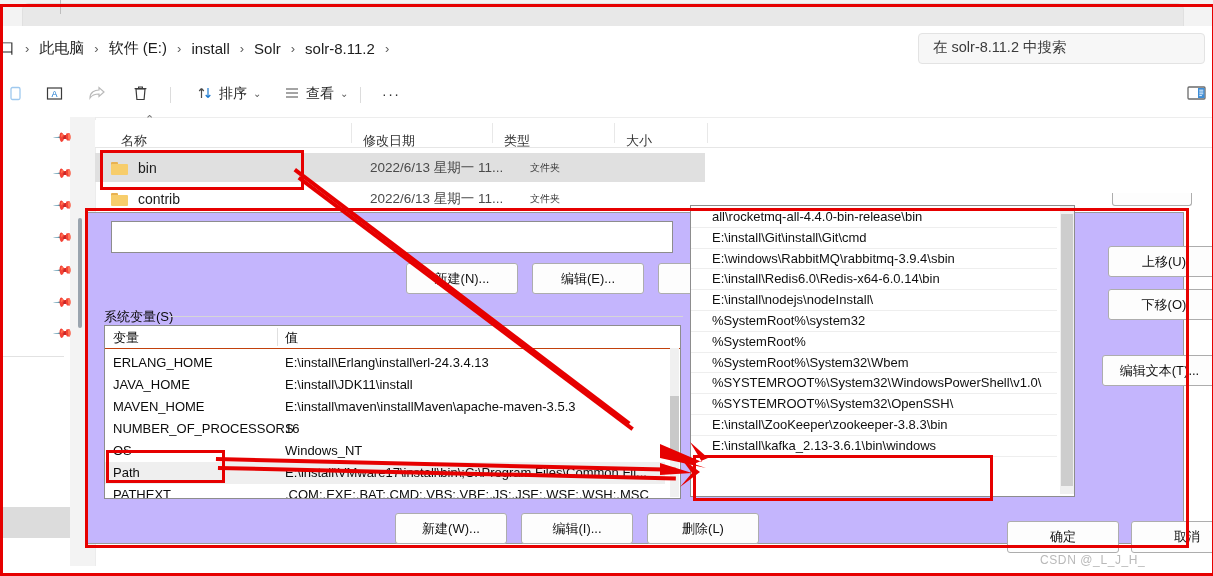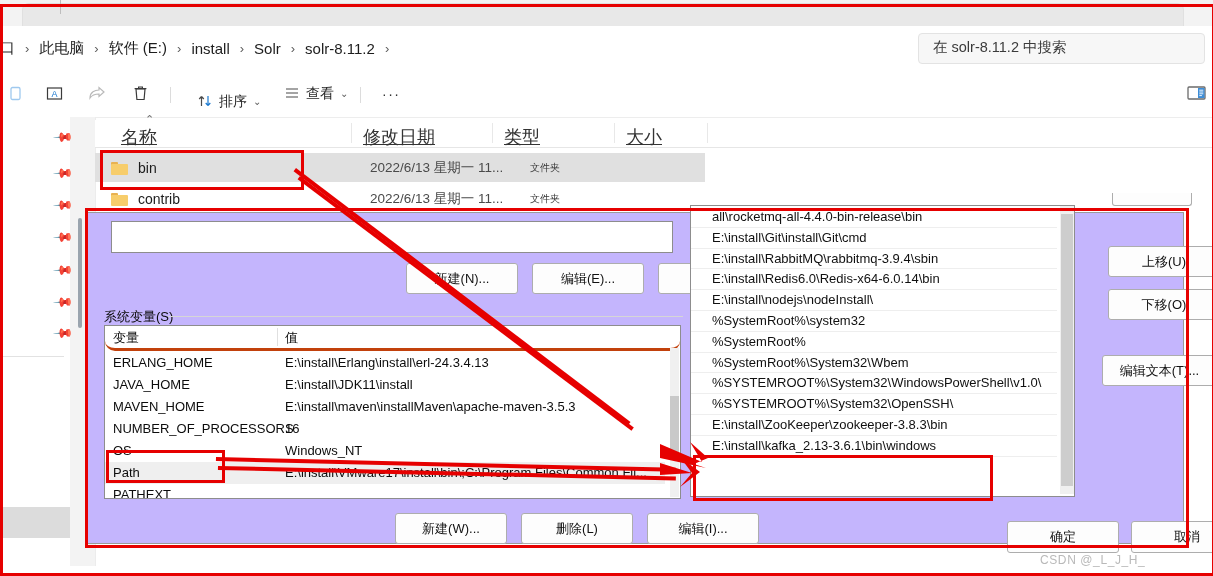--- a/index.html
+++ b/index.html
@@ -29,21 +29,21 @@
   .toolbar{position:absolute;left:0;top:70px;width:1213px;height:47px;background:#ffffff;
            border-bottom:1px solid #ededed;}
   .tbitem{position:absolute;top:10px;height:28px;display:flex;align-items:center;gap:6px;
           padding:0 7px;border-radius:4px;color:#262626;font-size:14px;}
   .tbdiv{position:absolute;top:17px;width:1px;height:16px;background:#dcdcdc;}
   .ic{display:inline-block;line-height:1;}
 
   
   .colhdr{position:absolute;left:95px;top:120px;width:1118px;height:27px;
           border-bottom:1px solid #e6e6e6;background:#fff;}
-  .colhdr .cell{position:absolute;top:5px;font-size:18px;color:#333;text-decoration:underline;}
+  .colhdr .cell{position:absolute;top:12px;font-size:13px;color:#333;}
   .colsepv{position:absolute;top:3px;width:1px;height:20px;background:#e8e8e8;}
   .sortcaret{position:absolute;left:145px;top:113px;font-size:11px;color:#707070;}
 
   
   .frow{position:absolute;left:95px;width:610px;height:29px;display:flex;align-items:center;
         font-size:14px;color:#1c1c1c;}
   .frow.sel{background:#e0e0e0;}
   .folder-ic{width:17px;height:14px;margin-left:16px;margin-right:10px;position:relative;flex:none;}
   .folder-ic:before{content:"";position:absolute;left:0;top:1px;width:7px;height:3px;
         background:#e8b251;border-radius:1px 1px 0 0;}
@@ -74,21 +74,21 @@
   .winbtn{min-width:90px;height:29px;background:#fdfdfd;border:1px solid #adadad;border-radius:3px;
           font-size:13px;color:#111;display:flex;align-items:center;justify-content:center;
           font-family:"Liberation Sans","DejaVu Sans",sans-serif;padding:0 10px;white-space:nowrap;}
 
   .grouplbl{position:absolute;left:18px;top:95px;font-size:13px;color:#0b0b0b;}
   .groupline{position:absolute;left:82px;top:103px;width:515px;height:1px;background:#d6d6d6;}
 
   .sysgrid{position:absolute;left:18px;top:112px;width:575px;height:172px;background:#ffffff;
            border:1px solid #8d8d8d;overflow:hidden;}
   .gridhdr{position:absolute;left:0;top:0;width:575px;height:22px;background:#fff;
-           border-bottom:3px solid #c2410c;border-radius:10px;}
+           border-bottom:1px solid #c2410c;}
   .gridhdr .gh{position:absolute;top:3px;font-size:13px;color:#0b0b0b;}
   .gridhdr .ghsep{position:absolute;left:172px;top:2px;width:1px;height:18px;background:#e0e0e0;}
   .grow{position:absolute;left:0;width:560px;height:22px;font-size:13px;color:#0c0c0c;}
   .grow.hl{background:#efefef;}
   .gvar{position:absolute;left:8px;top:3px;}
   .gval{position:absolute;left:180px;top:3px;}
   .gridscroll{position:absolute;right:1px;top:22px;width:9px;height:149px;background:#f0f0f0;}
   .gridthumb{position:absolute;right:1px;top:70px;width:9px;height:56px;background:#c9c9c9;}
 
   .btnrow-bot{position:absolute;left:395px;top:513px;display:flex;gap:14px;}
@@ -183,21 +183,21 @@
       <div class="tbitem" style="left:125px;">
         <span class="ic">
           <svg width="17" height="18" viewBox="0 0 17 18">
               <path d="M4 5 h9 l-0.9 10.5 h-7.2 Z" fill="none" stroke="#3a3a3a" stroke-width="1.2"></path>
               <path d="M2.6 4.6 h11.8" stroke="#3a3a3a" stroke-width="1.2"></path>
               <path d="M6.6 4.4 v-1.4 h3.8 v1.4" fill="none" stroke="#3a3a3a" stroke-width="1.2"></path>
             </svg>
         </span>
       </div>
       <div class="tbdiv" style="left:170px;"></div>
-      <div class="tbitem" style="left:190px;margin-top:8px;">
+      <div class="tbitem" style="left:190px;">
         <span class="ic">
           <svg width="16" height="16" viewBox="0 0 16 16">
               <path d="M4.5 13 V3.5 M4.5 3.5 L2.2 6 M4.5 3.5 L6.8 6" stroke="#4a4a4a" stroke-width="1.2" fill="none"></path>
               <path d="M11 3 V12.5 M11 12.5 L8.7 10 M11 12.5 L13.3 10" stroke="#1b79d0" stroke-width="1.2" fill="none"></path>
             </svg>
         </span>
         <span>排序</span>
         <span class="ic" style="font-size:10px;color:#5c5c5c;">⌄</span>
       </div>
       <div class="tbitem" style="left:277px;">
@@ -302,42 +302,43 @@
       <div class="grow" style="top:114px;">
         <div class="gvar">OS</div>
         <div class="gval">Windows_NT</div>
       </div>
       <div class="grow hl" style="top:136px;">
         <div class="gvar">Path</div>
         <div class="gval">E:\install\VMware17\install\bin\;C:\Program Files\Common Fil...</div>
       </div>
       <div class="grow" style="top:158px;">
         <div class="gvar">PATHEXT</div>
+        <div class="gval">.COM;.EXE;.BAT;.CMD;.VBS;.VBE;.JS;.JSE;.WSF;.WSH;.MSC</div>
       </div>
       <div class="gridscroll"></div>
       <div class="gridthumb"></div>
     </div>
   </div>
 
   <div class="btnrow-bot">
     <div class="winbtn">新建(W)...</div>
+    <div class="winbtn">编辑(I)...</div>
     <div class="winbtn">删除(L)</div>
-    <div class="winbtn">编辑(I)...</div>
   </div>
 
   <div class="pathpanel">
     <div class="pathlist">
       <div class="prow" style="top:0px;">
           <span>all\rocketmq-all-4.4.0-bin-release\bin</span>
         </div>
       <div class="prow" style="top:20.8px;">
           <span>E:\install\Git\install\Git\cmd</span>
         </div>
       <div class="prow" style="top:41.6px;">
-          <span>E:\install\RabbitMQ\rabbitmq-3.9.4\sbin</span>
+          <span>E:\windows\RabbitMQ\rabbitmq-3.9.4\sbin</span>
         </div>
       <div class="prow" style="top:62.4px;">
           <span>E:\install\Redis6.0\Redis-x64-6.0.14\bin</span>
         </div>
       <div class="prow" style="top:83.2px;">
           <span>E:\install\nodejs\nodeInstall\</span>
         </div>
       <div class="prow" style="top:104px;padding-left:36px;">
           <span>%SystemRoot%\system32</span>
         </div>

